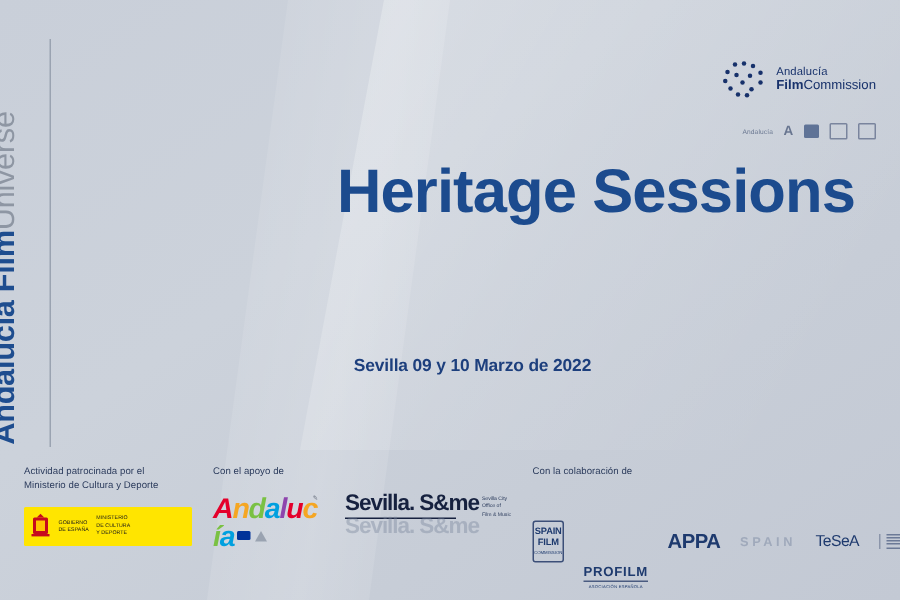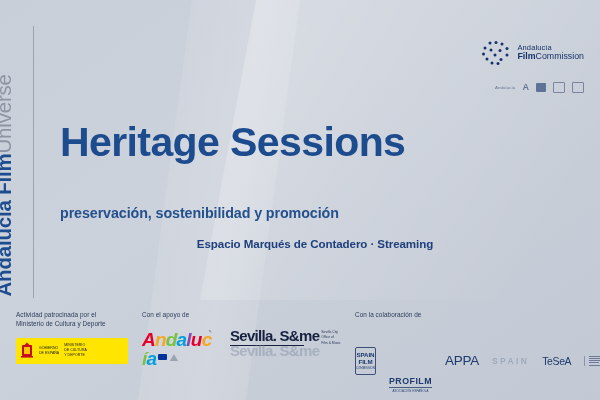--- a/index.html
+++ b/index.html
@@ -53,21 +53,21 @@
   .afc-txt .l2 b{font-weight:bold;}
   .afc-strip{
     position:absolute;right:16px;top:80px;
     display:flex;align-items:center;gap:7px;height:14px;opacity:.62;
   }
   .mini{font-size:4.4px;color:#2c3e63;letter-spacing:.1px;white-space:nowrap;}
   .mini-sq{width:10px;height:9px;background:#1e3a6e;border-radius:1px;}
   .mini-g{width:10px;height:9px;border:.6px solid #49577a;border-radius:1px;}
 
   
-  .main{position:absolute;left:60px;top:120px;width:510px;text-align:left;}
+  .main{position:absolute;left:60px;top:105px;width:510px;text-align:right;}
   .title{
     font-size:41px;font-weight:bold;color:#1c4b8e;letter-spacing:-.6px;
     line-height:1.08;margin:0 0 18px 0;
   }
   .sub{
     font-size:14.3px;font-weight:bold;color:#24508d;line-height:1.42;
     letter-spacing:-.1px;margin:0;
   }
   .meta{
     position:absolute;left:60px;top:236px;width:510px;text-align:center;
@@ -109,21 +109,21 @@
   .collab-row{display:flex;align-items:center;gap:13px;}
   .lg-spain{
     width:26px;height:26px;border:1.1px solid #3c4f78;border-radius:2px;
     display:flex;flex-direction:column;align-items:center;justify-content:center;
     color:#1e3a6e;font-weight:bold;font-size:6.2px;line-height:1.12;letter-spacing:-.1px;
   }
   .lg-spain .s3{font-size:2.9px;font-weight:normal;letter-spacing:0;margin-top:1px;}
   .lg-profilm{text-align:center;color:#1e3a6e;}
   .lg-profilm .p1{font-size:8.8px;font-weight:bold;letter-spacing:.5px;margin-top:48px;}
   .lg-profilm .p2{font-size:2.8px;letter-spacing:.15px;border-top:.6px solid #4a5b80;padding-top:1px;margin-top:1px;}
-  .lg-appa{font-size:13.5px;font-weight:normal;color:#1e3a6e;letter-spacing:-.3px;}
+  .lg-appa{font-size:13.5px;font-weight:bold;color:#1e3a6e;letter-spacing:-.3px;}
   .lg-tesa{font-size:8.5px;color:rgba(130,142,166,.55);letter-spacing:2.4px;font-weight:bold;}
   .lg-tesea{font-size:10.5px;font-weight:normal;color:#1e3a6e;letter-spacing:-.4px;}
   .lg-bars{display:flex;gap:2px;align-items:center;border-left:.8px solid #8b95aa;padding-left:4px;}
   .bars-col{display:flex;flex-direction:column;gap:1.2px;}
   .bar{height:1px;background:#6c7a97;}
 </style>
 </head>
 <body>
 
 <div id="poster">
@@ -168,26 +168,25 @@
     <span class="mini" style="font-size:9px;font-weight:bold;">A</span>
     <span class="mini-sq"></span>
     <span class="mini-g"></span>
     <span class="mini-g"></span>
   </div>
 
   <div class="main">
     <h1 class="title">Heritage Sessions</h1>
     <p class="sub">
       <br>
-      <span>preservación, sostenibilidad y promoción</span>
     </p>
   </div>
 
   <div class="meta">
-    <div>Espacio Marqués de Contadero · Streaming</div>
+    <div>Sevilla 09 y 10 Marzo de 2022</div>
   </div>
 
   <div class="footer">
 
     <div class="fcol col-min">
       <div class="fhead">
         <div>Actividad patrocinada por el</div>
         <div>Ministerio de Cultura y Deporte</div>
       </div>
       <div class="gob">

